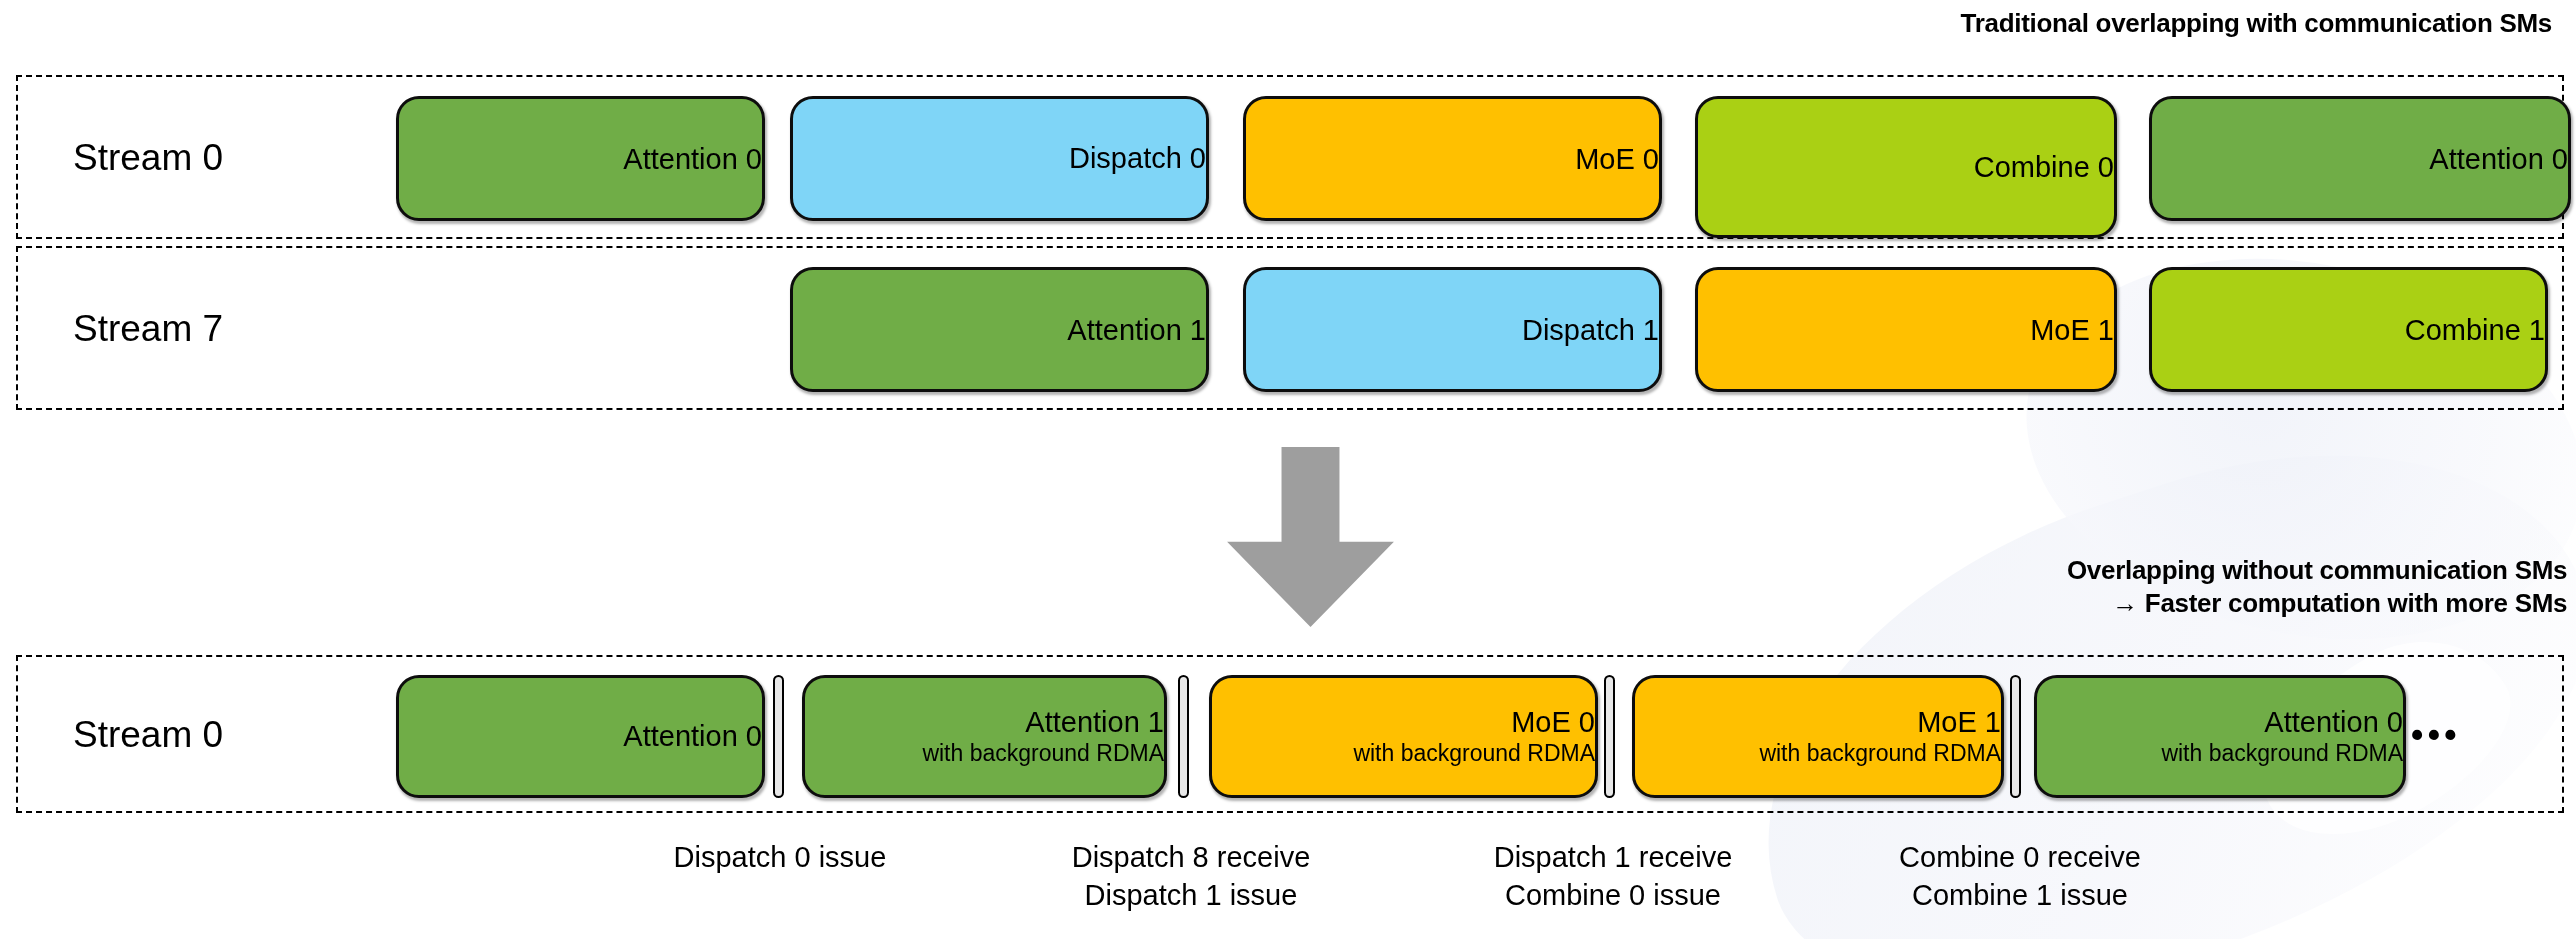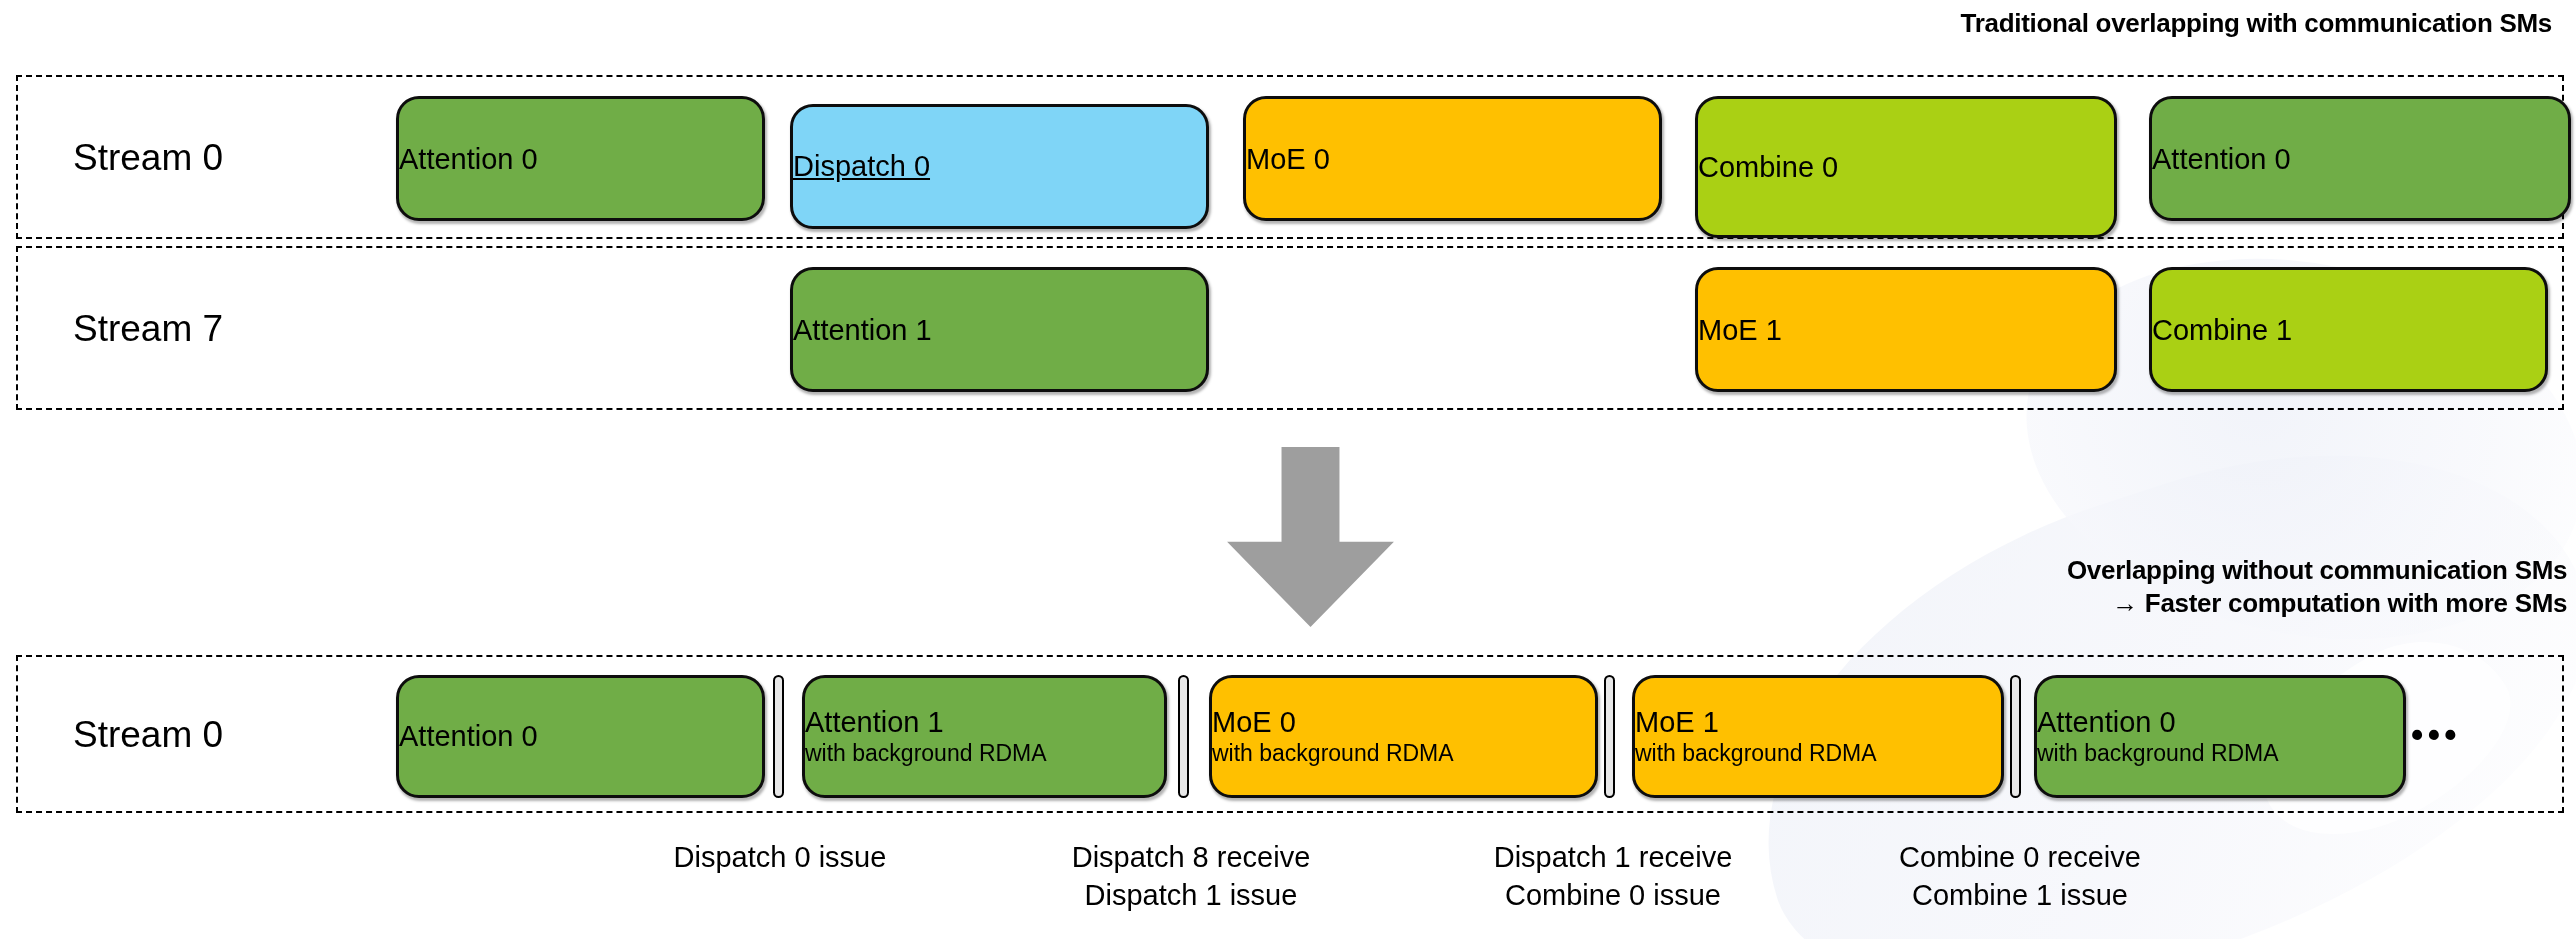--- a/index.html
+++ b/index.html
@@ -75,21 +75,21 @@
   }
 
   
   .block {
     position: absolute;
     box-sizing: border-box;
     border: 3.5px solid #0d0d0d;
     border-radius: 23px;
     display: flex;
     flex-direction: column;
-    align-items: flex-start;
+    align-items: flex-end;
     justify-content: center;
     text-align: center;
     box-shadow: 1.8px 2.6px 2.6px rgba(0,0,0,.30);
   }
   .block .b-title {
     font-size: 29px;
     line-height: 1.12;
     white-space: nowrap;
   }
   .block .b-sub {
@@ -148,37 +148,40 @@
 <div class="watermark wm-c"></div>
 
 <div class="caption-head" id="head-top">Traditional overlapping with communication SMs</div>
 
 <div id="lanes-root">
     <div class="lane" id="lane-stream0-top" style="left: 16px; top: 75px; width: 2548px; height: 164px;">
       <div class="lane-label">Stream 0</div>
       <div class="block" style="left: 378px; top: 19.4px; width: 369px; height: 125px; background: rgb(112, 173, 71);">
         <div class="b-title">Attention 0</div>
       </div>
-      <div class="block" style="left: 772px; top: 27px; width: 419px; height: 125px; background: rgb(127, 213, 247); text-decoration: underline;">
+      <div class="block" style="left: 772px; top: 19px; width: 419px; height: 125px; background: rgb(127, 213, 247);">
         <div class="b-title">Dispatch 0</div>
       </div>
       <div class="block" style="left: 1225px; top: 19.4px; width: 419px; height: 125px; background: rgb(255, 192, 0);">
         <div class="b-title">MoE 0</div>
       </div>
       <div class="block" style="left: 1677px; top: 19.4px; width: 422px; height: 142px; background: rgb(170, 208, 20);">
         <div class="b-title">Combine 0</div>
       </div>
       <div class="block" style="left: 2131px; top: 19.4px; width: 422px; height: 125px; background: rgb(112, 173, 71);">
         <div class="b-title">Attention 0</div>
       </div>
     </div>
     <div class="lane" id="lane-stream1-top" style="left: 16px; top: 246px; width: 2548px; height: 164px;">
       <div class="lane-label">Stream 7</div>
       <div class="block" style="left: 772px; top: 19.4px; width: 419px; height: 125px; background: rgb(112, 173, 71);">
         <div class="b-title">Attention 1</div>
+      </div>
+      <div class="block" style="left: 1225px; top: 19.4px; width: 419px; height: 125px; background: rgb(127, 213, 247);">
+        <div class="b-title">Dispatch 1</div>
       </div>
       <div class="block" style="left: 1677px; top: 19.4px; width: 422px; height: 125px; background: rgb(255, 192, 0);">
         <div class="b-title">MoE 1</div>
       </div>
       <div class="block" style="left: 2131px; top: 19.4px; width: 399px; height: 125px; background: rgb(170, 208, 20);">
         <div class="b-title">Combine 1</div>
       </div>
     </div>
     <div class="lane" id="lane-stream0-bottom" style="left: 16px; top: 655px; width: 2548px; height: 158px;">
       <div class="lane-label">Stream 0</div>

